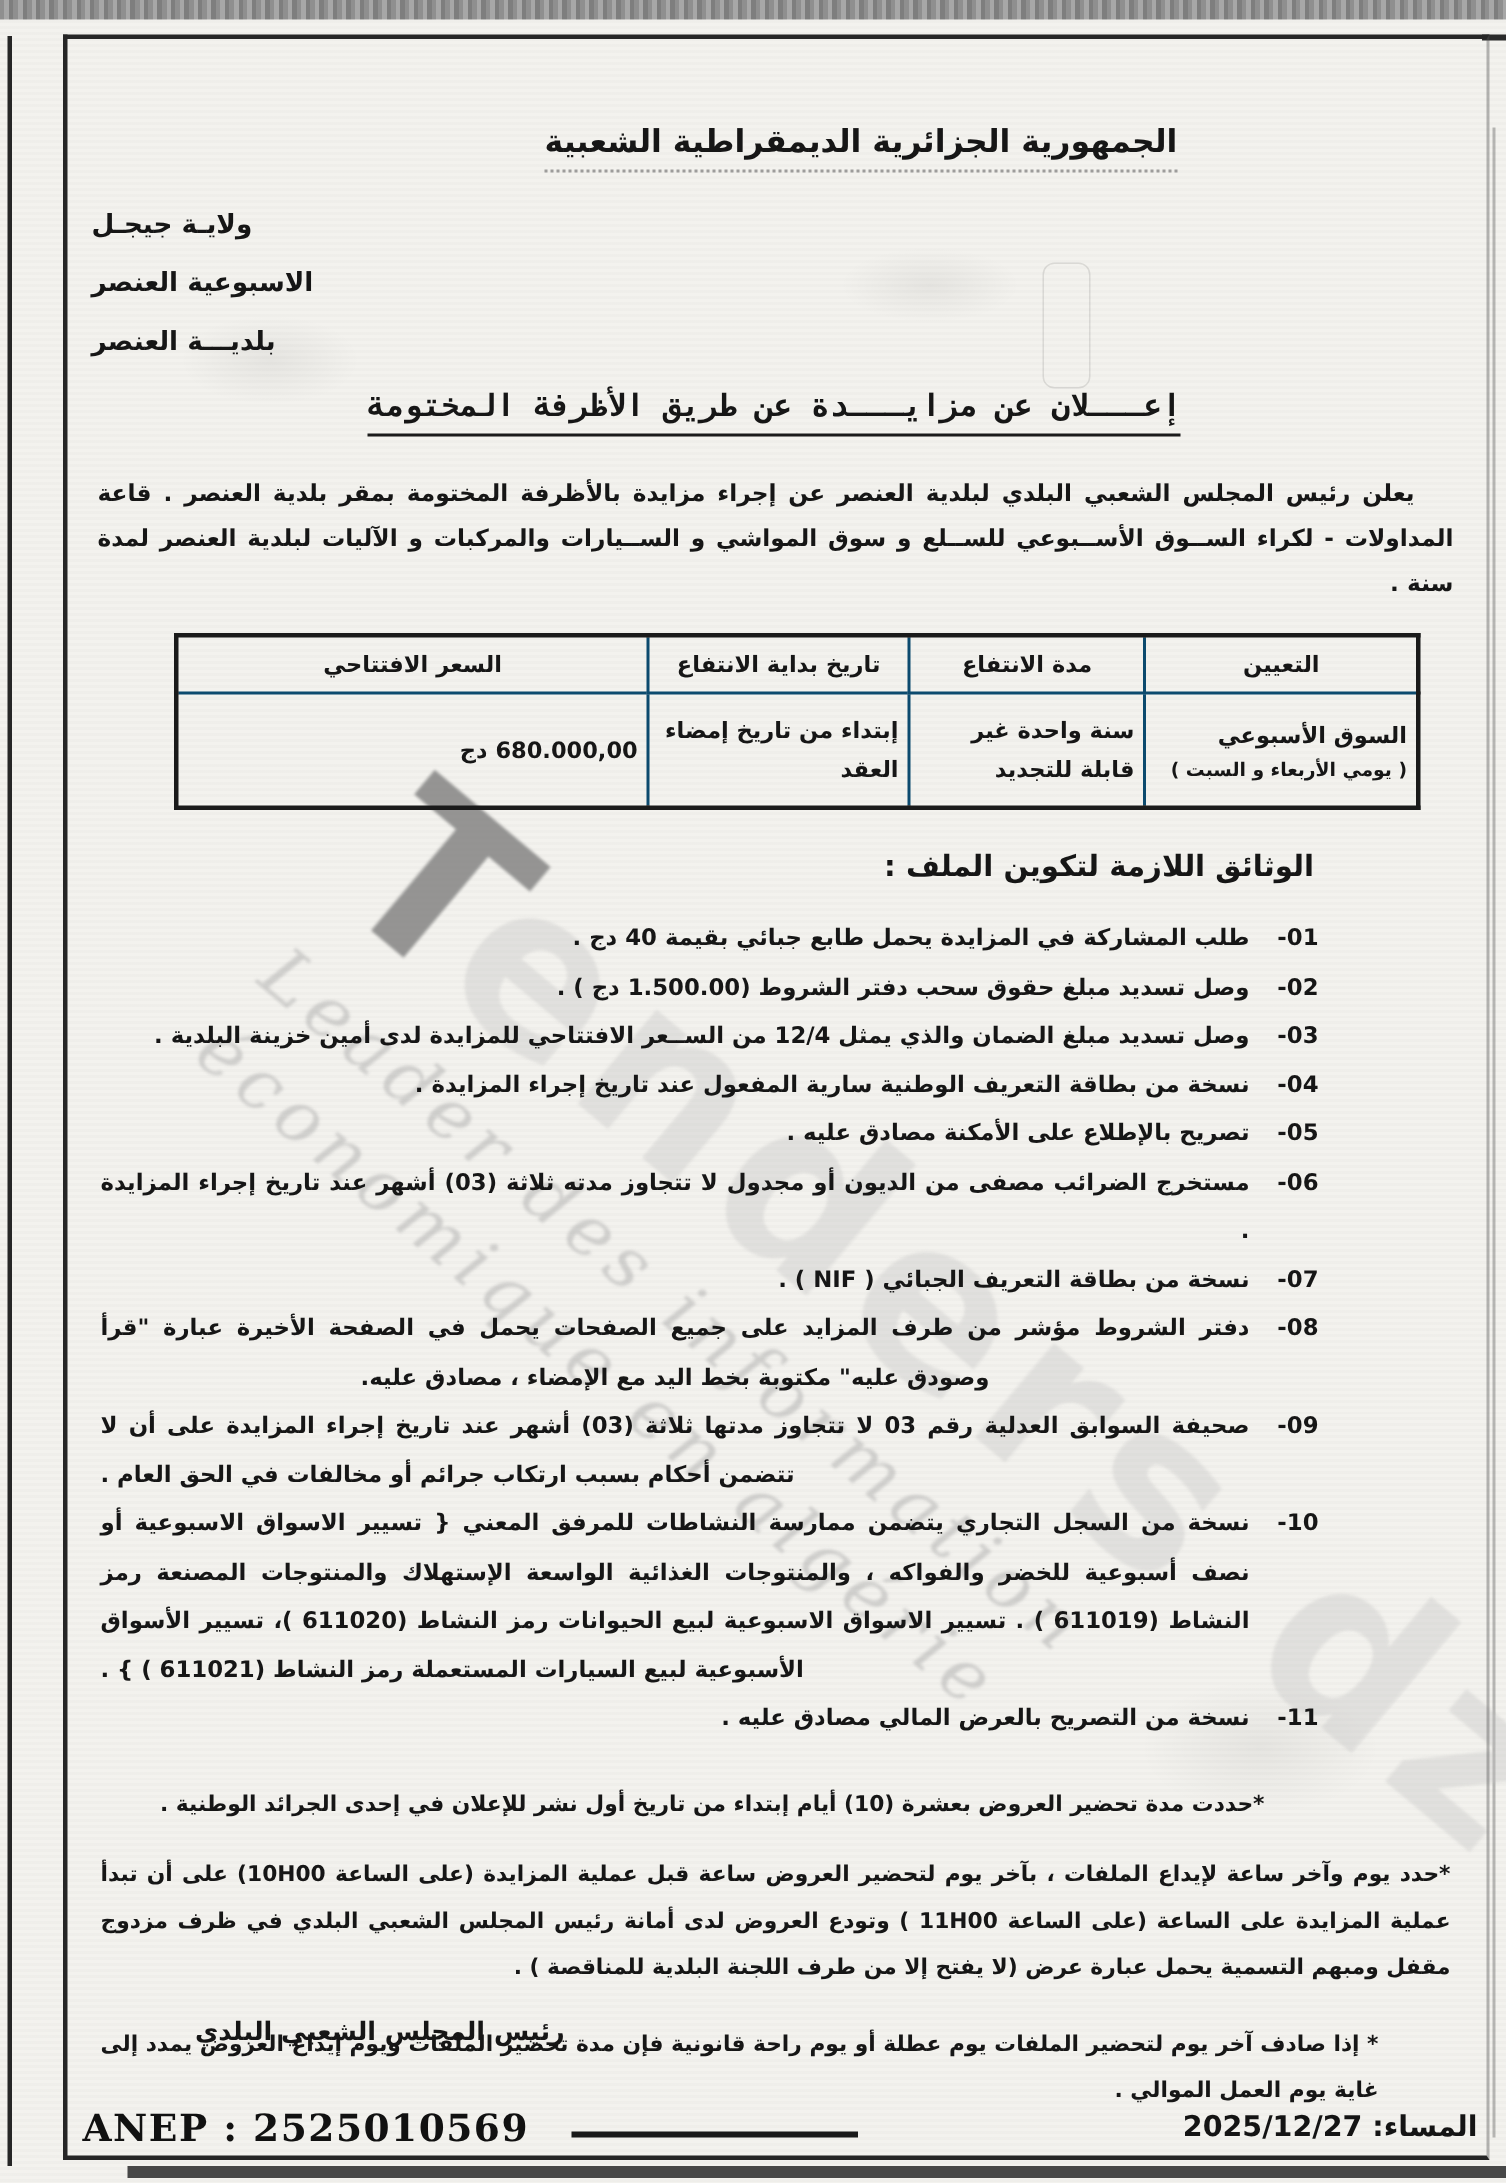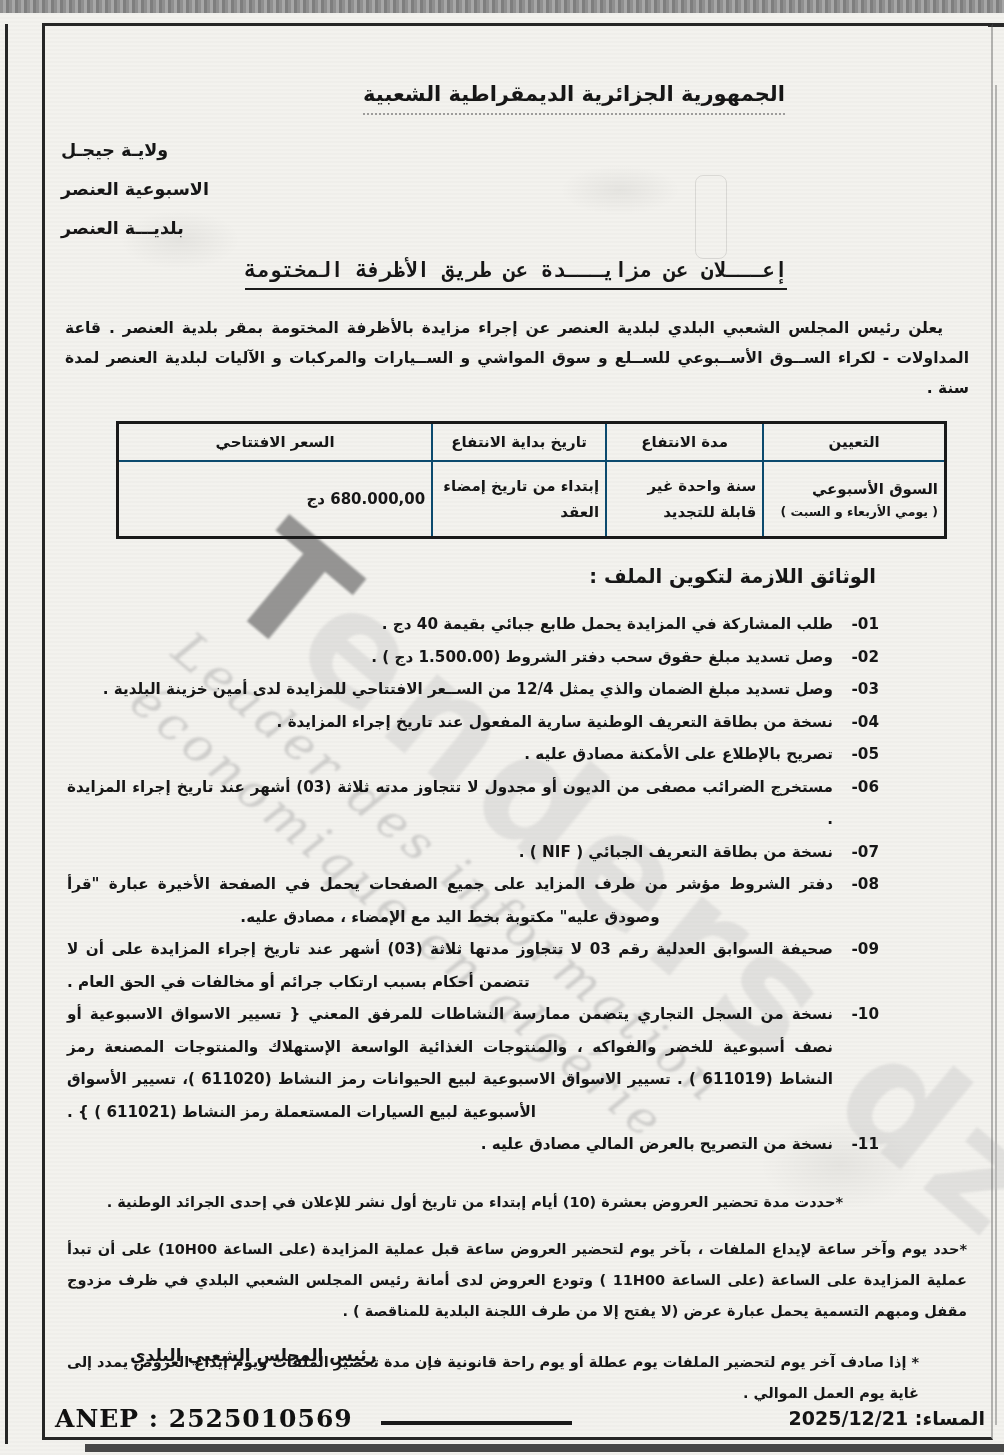--- a/index.html
+++ b/index.html
@@ -195,14 +195,14 @@
 
   </div>
 </div>
 
 <div class="signature">رئيس المجلس الشعبي البلدي</div>
 
 <div class="footer">
   <span class="anep">ANEP : 2525010569</span>
   <span class="rule"></span>
   <span class="spacer"></span>
-  <span class="massa">المساء: 2025/12/21</span>
+  <span class="massa">المساء: 2025/12/27</span>
 </div>
 
 </body></html>

